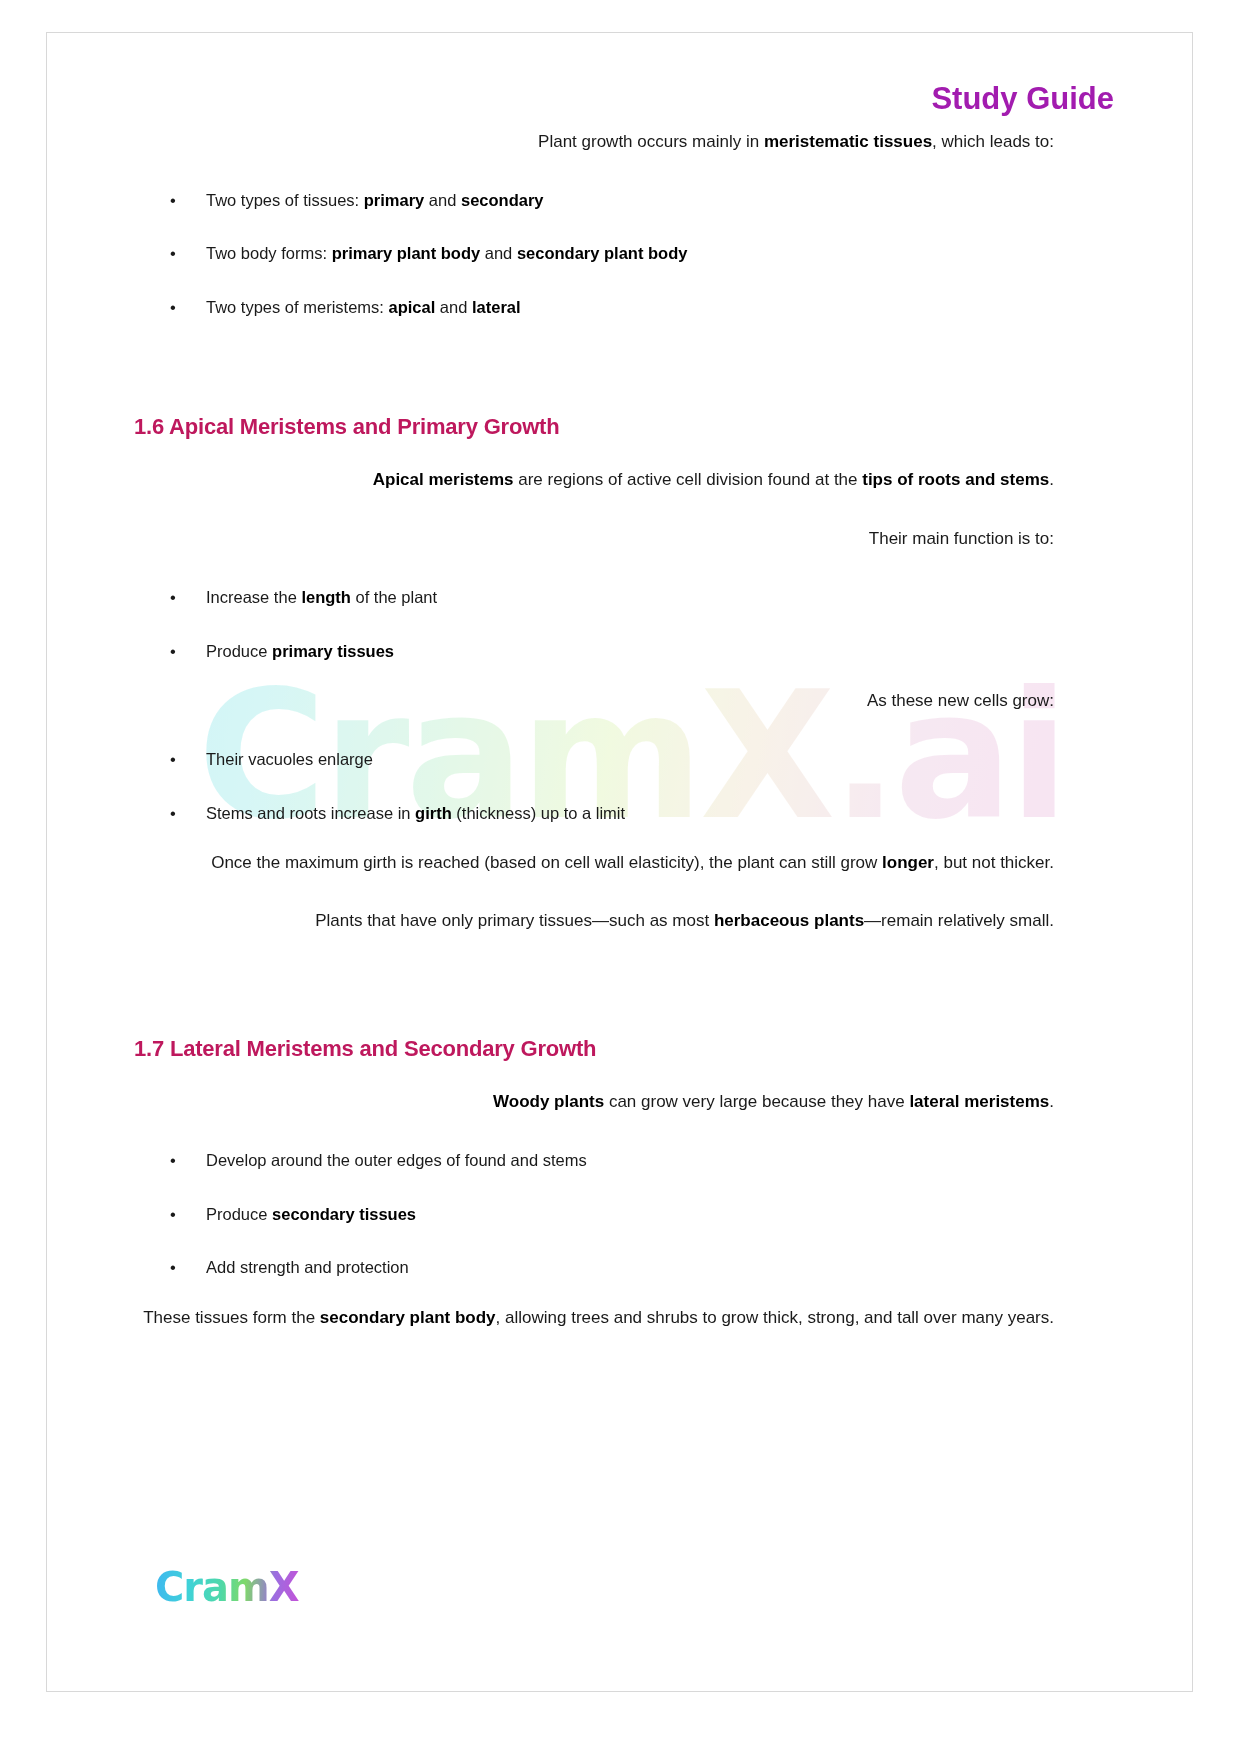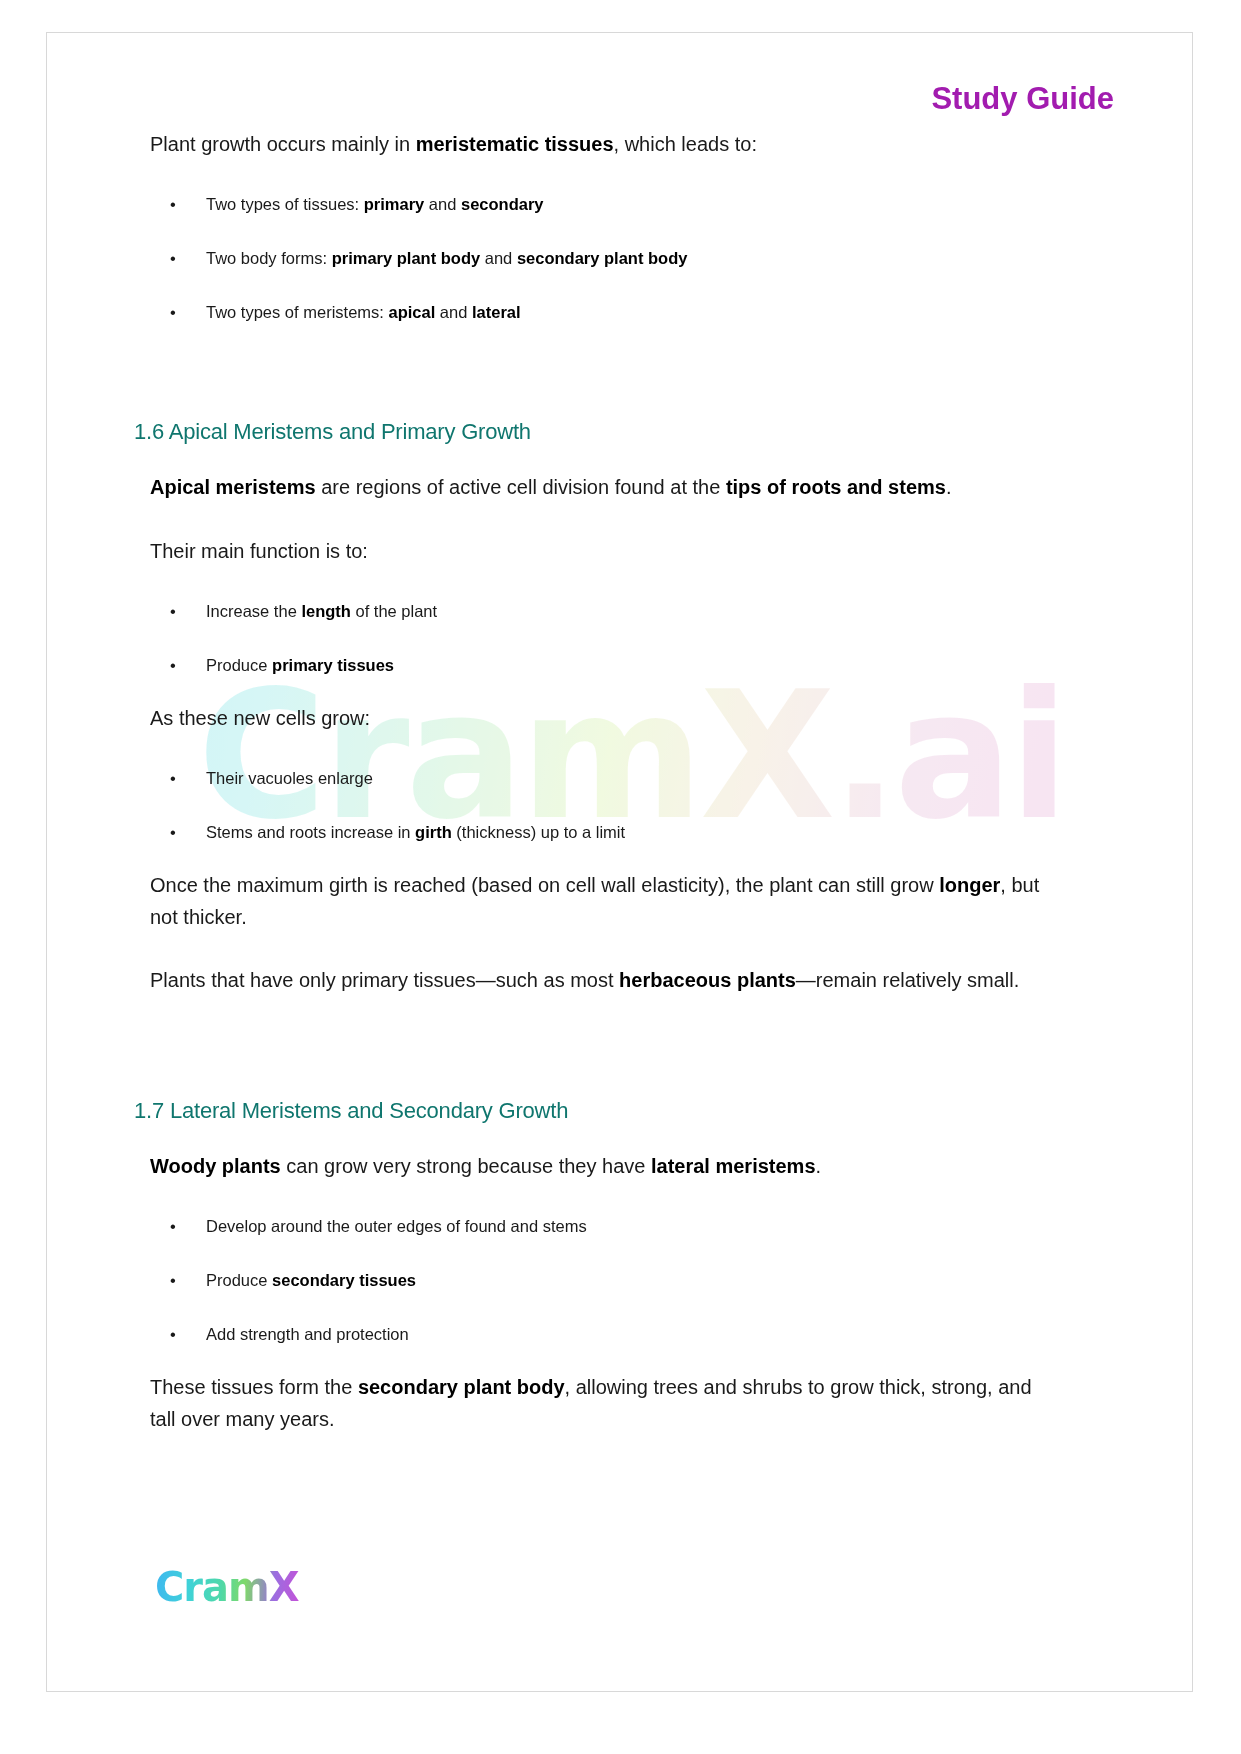--- a/index.html
+++ b/index.html
@@ -75,35 +75,36 @@
   }
 
   .body-col {
     position: absolute;
     left: 87px;
     top: 95px;
     width: 920px;
   }
 
   p.para {
-    margin: 0 0 32px 16px;
-    font-size: 20px;
+    margin: 0 0 32px 1px;
+    font-size: 17px;
     line-height: 1.62;
     color: #1a1a1a;
+    text-align: right;
   }
 
   p.para.tight {
     margin-bottom: 30px;
   }
 
   h2.section {
     margin: 0 0 26px 0;
     font-size: 22px;
-    font-weight: normal;
-    color: #0f766e;
+    font-weight: bold;
+    color: #be185d;
     letter-spacing: -0.2px;
   }
   .spacer-xl { height: 70px; }
 
   ul.bullets {
     list-style: none;
     margin: 0 0 24px 0;
     padding: 0;
   }
   ul.bullets li {
@@ -192,21 +193,21 @@
       </ul>
 
       <p class="para tight"><span>Once the maximum girth is reached (based on cell wall elasticity), the plant can still grow </span><b>longer</b><span>, but not thicker.</span></p>
 
       <p class="para"><span>Plants that have only primary tissues—such as most </span><b>herbaceous plants</b><span>—remain relatively small.</span></p>
 
       <div class="spacer-xl"></div>
 
       <h2 class="section">1.7 Lateral Meristems and Secondary Growth</h2>
 
-      <p class="para"><b>Woody plants</b><span> can grow very strong because they have </span><b>lateral meristems</b><span>.</span></p>
+      <p class="para"><b>Woody plants</b><span> can grow very large because they have </span><b>lateral meristems</b><span>.</span></p>
 
 
       <ul class="bullets">
         <li><span class="dot">•</span><span>Develop around the outer edges of found and stems</span></li>
         <li><span class="dot">•</span><span>Produce </span><b>secondary tissues</b></li>
         <li><span class="dot">•</span><span>Add strength and protection</span></li>
       </ul>
 
       <p class="para"><span>These tissues form the </span><b>secondary plant body</b><span>, allowing trees and shrubs to grow thick, strong, and tall over many years.</span></p>
 

